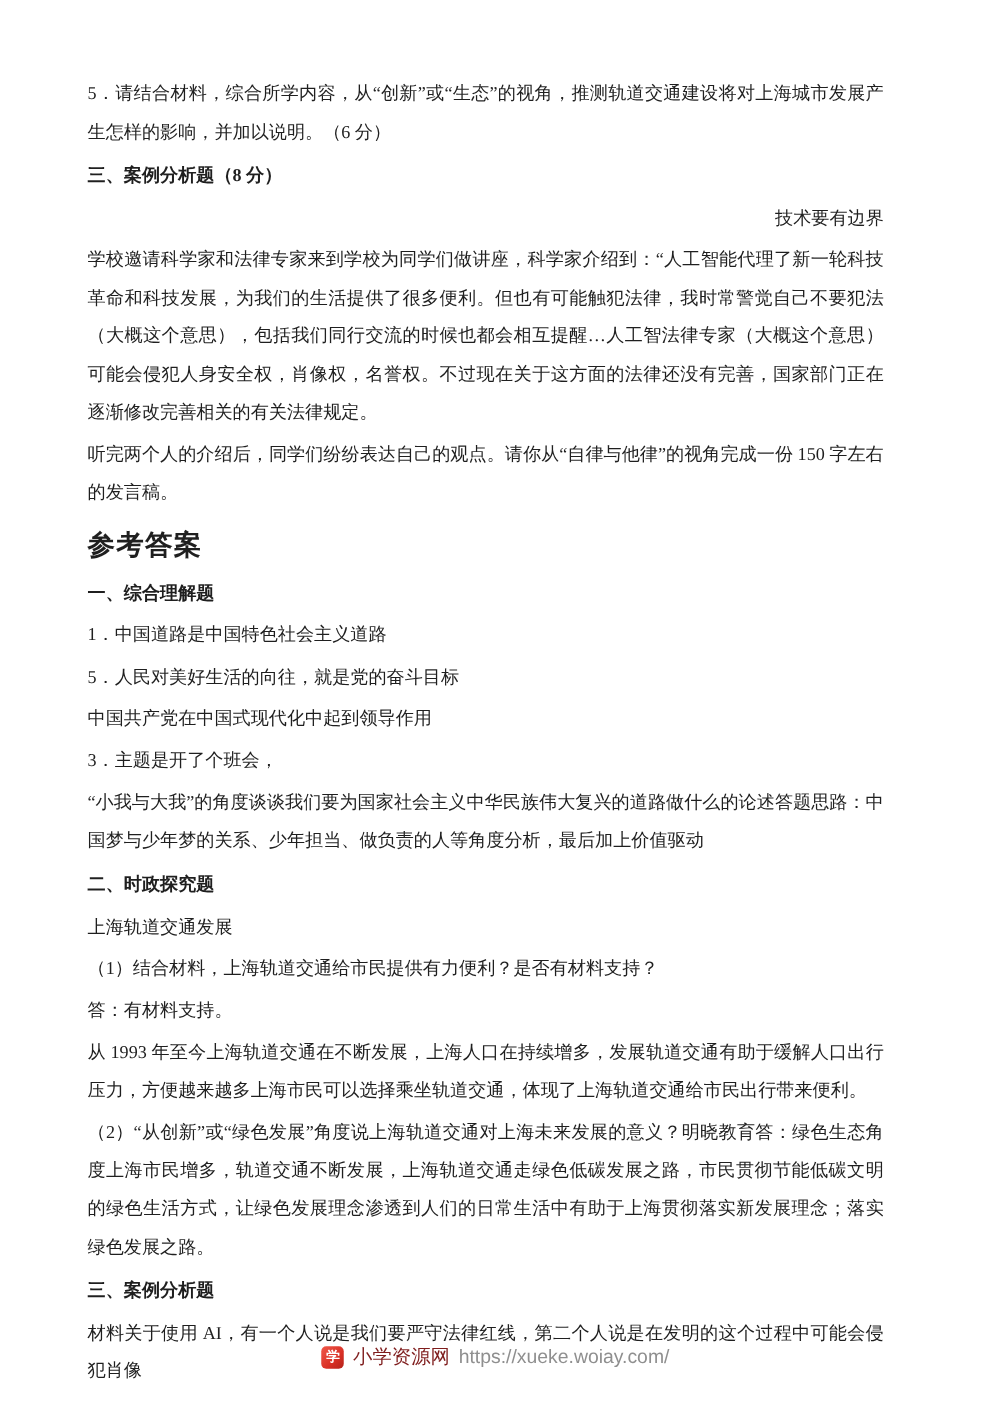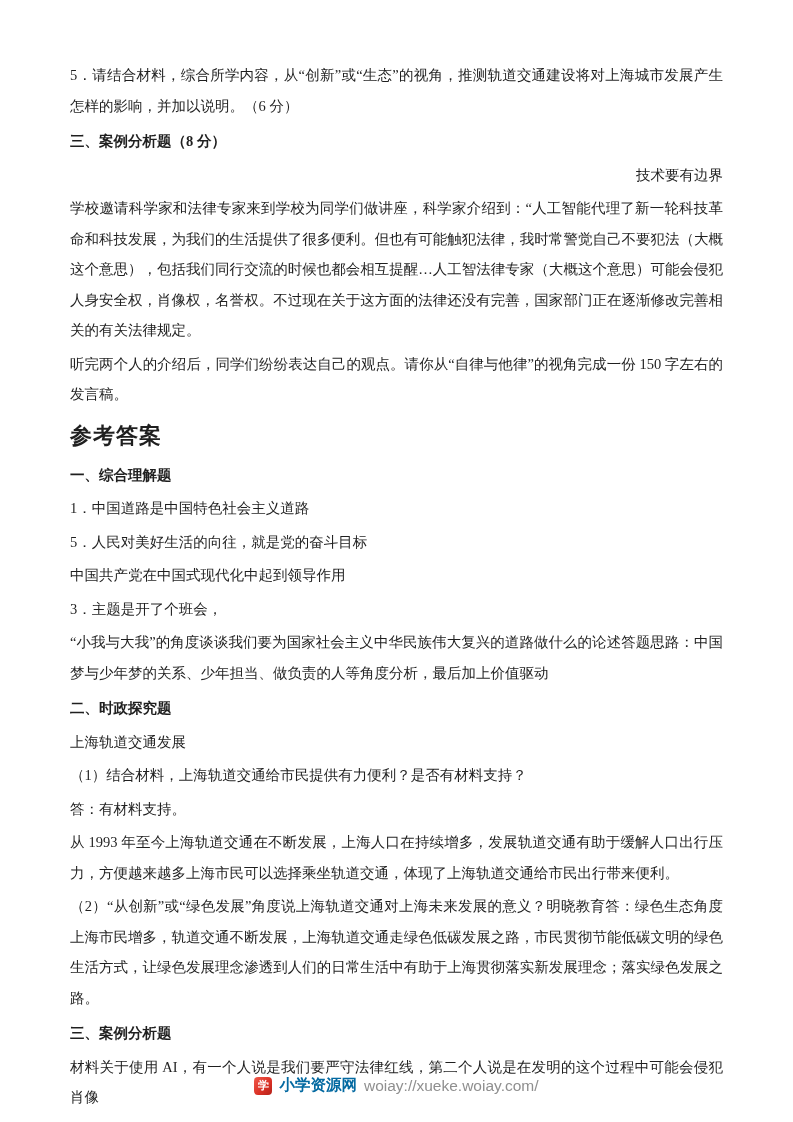--- a/index.html
+++ b/index.html
@@ -14,21 +14,21 @@
   }
   .page {
     padding: 60px 70px 0 70px;
     box-sizing: border-box;
   }
   .p {
     font-size: 14.5px;
     line-height: 30.5px;
     text-align: justify;
     text-justify: inter-ideograph;
-    margin: 0 0 3px 0;
+    margin: 0 16px 3px 0;
     word-break: break-all;
   }
   .h-bold {
     font-weight: bold;
     margin-top: 5px;
   }
   .center {
     text-align: right;
   }
   .title {
@@ -58,21 +58,21 @@
     border-radius: 4px;
     background: linear-gradient(135deg, #f0584a 0%, #d93025 60%, #b3221a 100%);
     display: inline-flex;
     align-items: center;
     justify-content: center;
     color: #ffffff;
     font-size: 11px;
     font-weight: bold;
     flex: 0 0 auto;
   }
-  .site-name { color: #0369a1; font-weight: bold; }
+  .site-name { color: #7f1d1d; }
   .site-url { color: #8f8f8f; text-decoration: none; }
 </style>
 </head>
 <body>
 
 <div class="page">
   <div class="p">5．请结合材料，综合所学内容，从“创新”或“生态”的视角，推测轨道交通建设将对上海城市发展产生怎样的影响，并加以说明。（6 分）</div>
   <div class="p h-bold">三、案例分析题（8 分）</div>
   <div class="p center">技术要有边界</div>
   <div class="p">学校邀请科学家和法律专家来到学校为同学们做讲座，科学家介绍到：“人工智能代理了新一轮科技革命和科技发展，为我们的生活提供了很多便利。但也有可能触犯法律，我时常警觉自己不要犯法（大概这个意思），包括我们同行交流的时候也都会相互提醒…人工智法律专家（大概这个意思）可能会侵犯人身安全权，肖像权，名誉权。不过现在关于这方面的法律还没有完善，国家部门正在逐渐修改完善相关的有关法律规定。</div>
@@ -90,14 +90,14 @@
   <div class="p">答：有材料支持。</div>
   <div class="p">从 1993 年至今上海轨道交通在不断发展，上海人口在持续增多，发展轨道交通有助于缓解人口出行压力，方便越来越多上海市民可以选择乘坐轨道交通，体现了上海轨道交通给市民出行带来便利。</div>
   <div class="p">（2）“从创新”或“绿色发展”角度说上海轨道交通对上海未来发展的意义？明晓教育答：绿色生态角度上海市民增多，轨道交通不断发展，上海轨道交通走绿色低碳发展之路，市民贯彻节能低碳文明的绿色生活方式，让绿色发展理念渗透到人们的日常生活中有助于上海贯彻落实新发展理念；落实绿色发展之路。</div>
   <div class="p h-bold">三、案例分析题</div>
   <div class="p">材料关于使用 AI，有一个人说是我们要严守法律红线，第二个人说是在发明的这个过程中可能会侵犯肖像</div>
 </div>
 
 <div class="footer">
   <span class="logo-badge">学</span>
   <span class="site-name">小学资源网</span>
-  <a class="site-url" href="#">woiay://xueke.woiay.com/</a>
+  <a class="site-url" href="#">https://xueke.woiay.com/</a>
 </div>
 
 </body></html>

